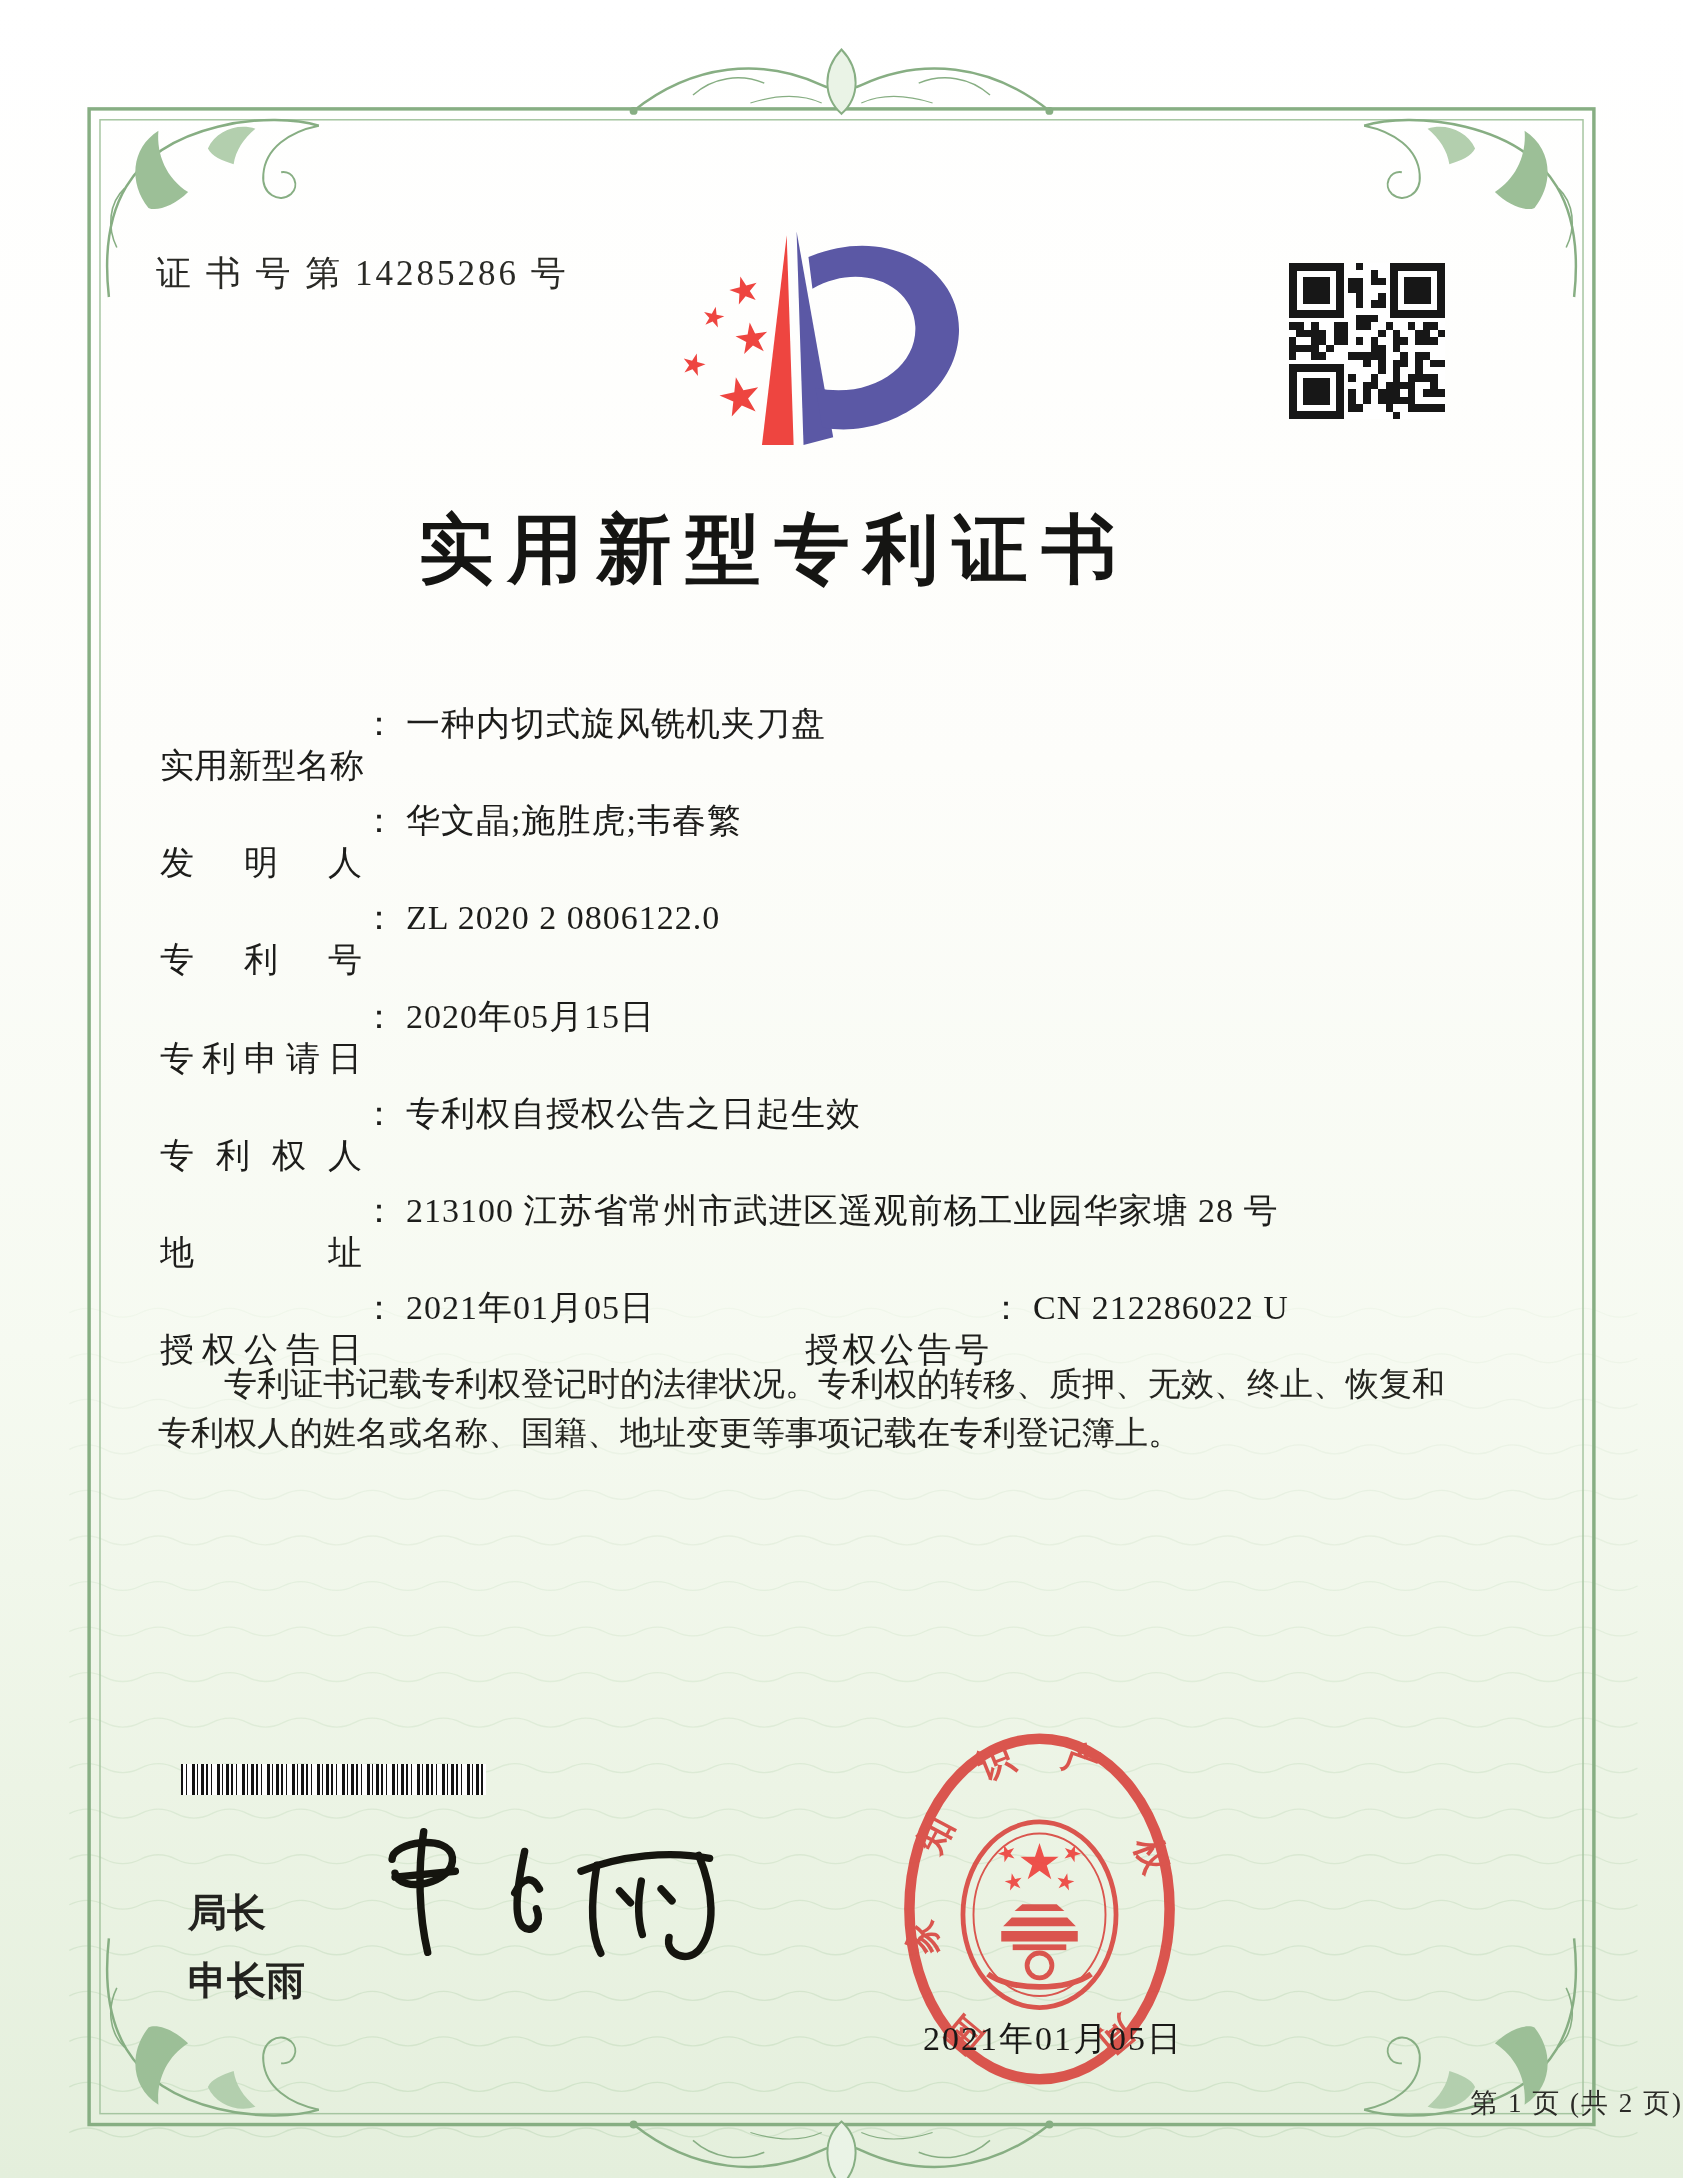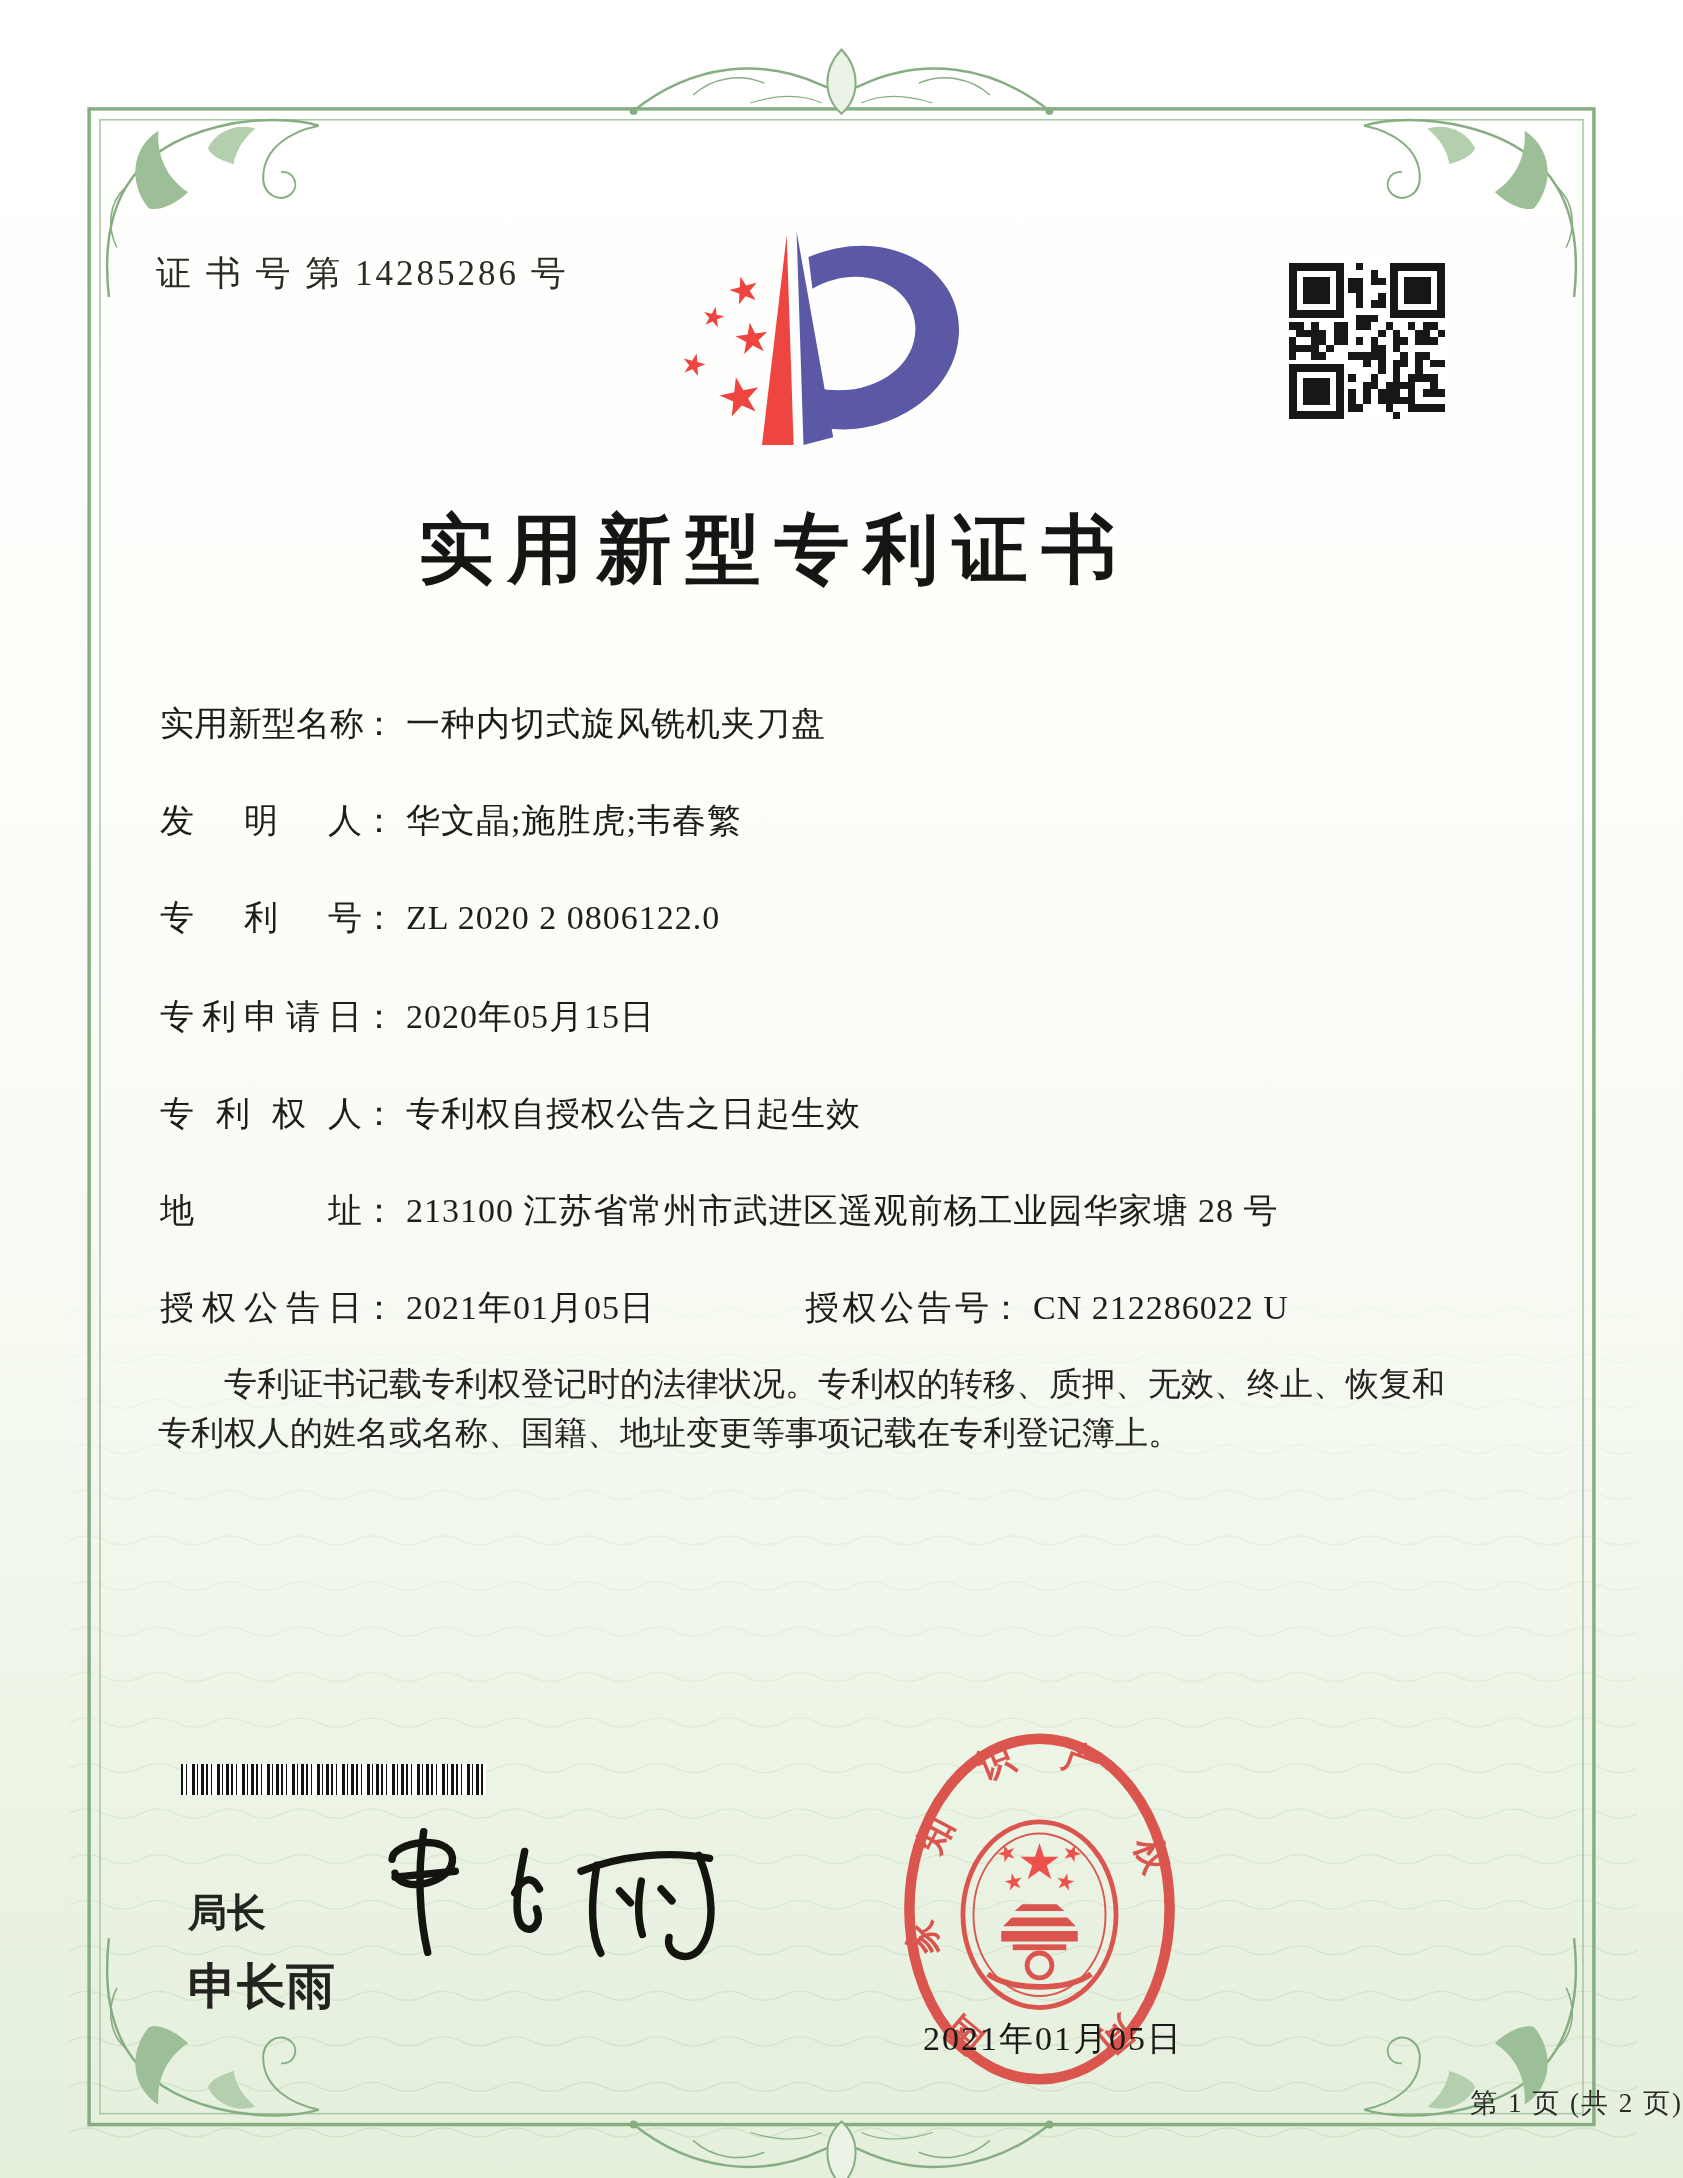--- a/index.html
+++ b/index.html
@@ -19,36 +19,36 @@
   #qr{left:1289px;top:263px;width:156px;height:156px;background:#fff;position:absolute;
       display:grid;grid-template-rows:repeat(21,1fr);grid-template-columns:repeat(21,1fr);}
   #qr i{background:#171717;display:block;}
   .finder{position:absolute;width:55px;height:55px;border:8px solid #171717;background:#fff;box-sizing:border-box;}
   .finder::after{content:"";position:absolute;inset:6px;background:#171717;}
   .f-tl{left:0;top:0}.f-tr{right:0;top:0}.f-bl{left:0;bottom:0}
   #title{left:0;right:0;top:500px;text-align:center;font-size:75px;font-weight:700;
          letter-spacing:14px;transform:translateX(-67px);color:#151513;}
   
   .row{position:absolute;left:160px;right:168px;height:46px;font-size:34px;line-height:46px;white-space:nowrap;}
-  .lab{display:inline-block;width:202px;text-align:justify;text-align-last:justify;vertical-align:top;}
+  .lab{display:inline-block;width:202px;text-align:justify;text-align-last:justify;vertical-align:top;margin-top:42px;}
   .col{display:inline-block;vertical-align:top;}
   .val{display:inline-block;vertical-align:top;letter-spacing:1px;padding-left:10px;}
   .g2{position:absolute;left:645px;top:0;}
   .g2 .lab{width:184px;}
   
   #body-text{left:158px;top:1360px;width:1287px;font-size:33px;line-height:49px;
              text-align:justify;color:#242420;}
   #body-text p{margin:0;text-indent:2em;}
   
   #barcode{left:181px;top:1764px;width:305px;height:31px;background:
     repeating-linear-gradient(90deg,#131313 0 2px,#fff 2px 5px,#131313 5px 6px,#fff 6px 11px,
     #131313 11px 14px,#fff 14px 16px,#131313 16px 17px,#fff 17px 20px,#131313 20px 23px,#fff 23px 25px);}
   #signer-title{left:188px;top:1886px;font-size:39px;font-weight:600;
                 font-family:"Liberation Sans","DejaVu Sans",sans-serif;color:#23231f;}
-  #signer-name{left:188px;top:1954px;font-size:49px;font-weight:600;
+  #signer-name{left:188px;top:1954px;font-size:39px;font-weight:600;
                font-family:"Liberation Sans","DejaVu Sans",sans-serif;color:#23231f;}
   #signature{left:368px;top:1798px;}
   #seal{left:896px;top:1723px;opacity:.93;}
   #seal-date{left:923px;top:2016px;font-size:34px;letter-spacing:2px;color:#191917;z-index:5;}
   #footer{left:0;right:0;top:2085px;text-align:right;font-size:27px;letter-spacing:2px;color:#2b2b27;}
 </style>
 </head>
 <body>
 
 <div id="page">

